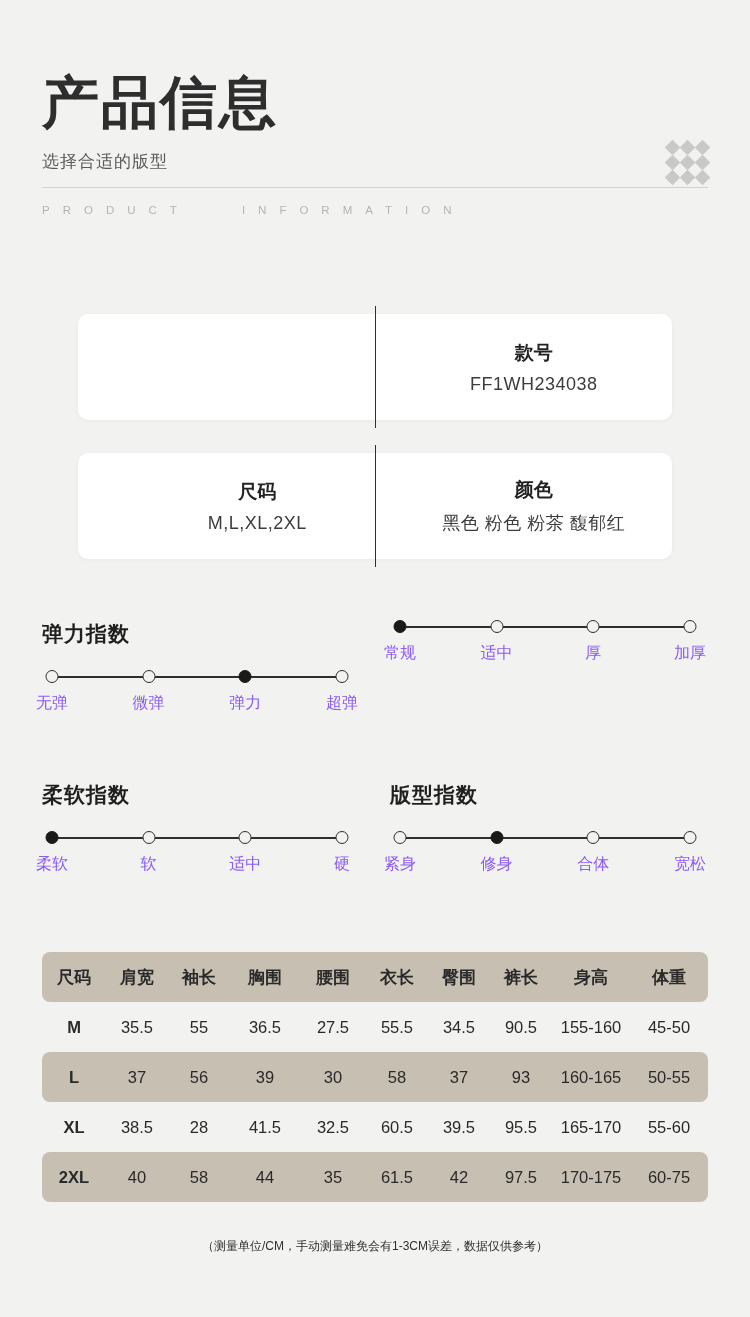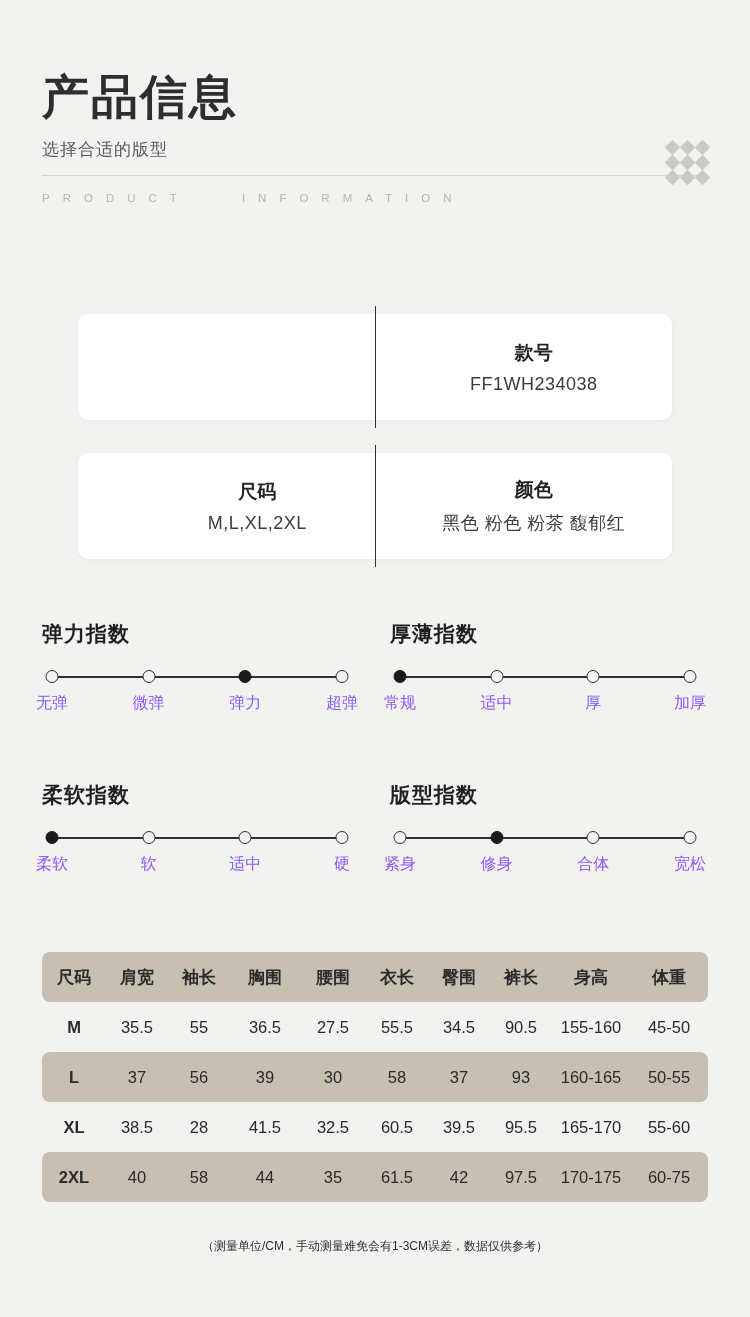--- a/index.html
+++ b/index.html
@@ -19,21 +19,21 @@
   }
 
   
   .header {
     position: absolute;
     left: 42px;
     top: 70px;
     width: 666px;
   }
   .title-main {
-    font-size: 47px;
+    font-size: 57px;
     font-weight: bold;
     letter-spacing: 2px;
     color: #2e2e2e;
     line-height: 1.15;
   }
   .title-sub {
     margin-top: 14px;
     font-size: 17px;
     color: #5a5a5a;
     letter-spacing: 1px;
@@ -285,21 +285,20 @@
       </div>
       <div class="meter-labels">
         <span style="left:0%">无弹</span>
         <span style="left:33.3%">微弹</span>
         <span style="left:66.6%">弹力</span>
         <span style="left:100%">超弹</span>
       </div>
     </div>
 
     <div class="meter">
-      <div class="meter-title">厚薄指数</div>
       <div class="meter-track">
         <div class="meter-line"></div>
         <span class="node active" style="left:0%"></span>
         <span class="node" style="left:33.3%"></span>
         <span class="node" style="left:66.6%"></span>
         <span class="node" style="left:100%"></span>
       </div>
       <div class="meter-labels">
         <span style="left:0%">常规</span>
         <span style="left:33.3%">适中</span>

